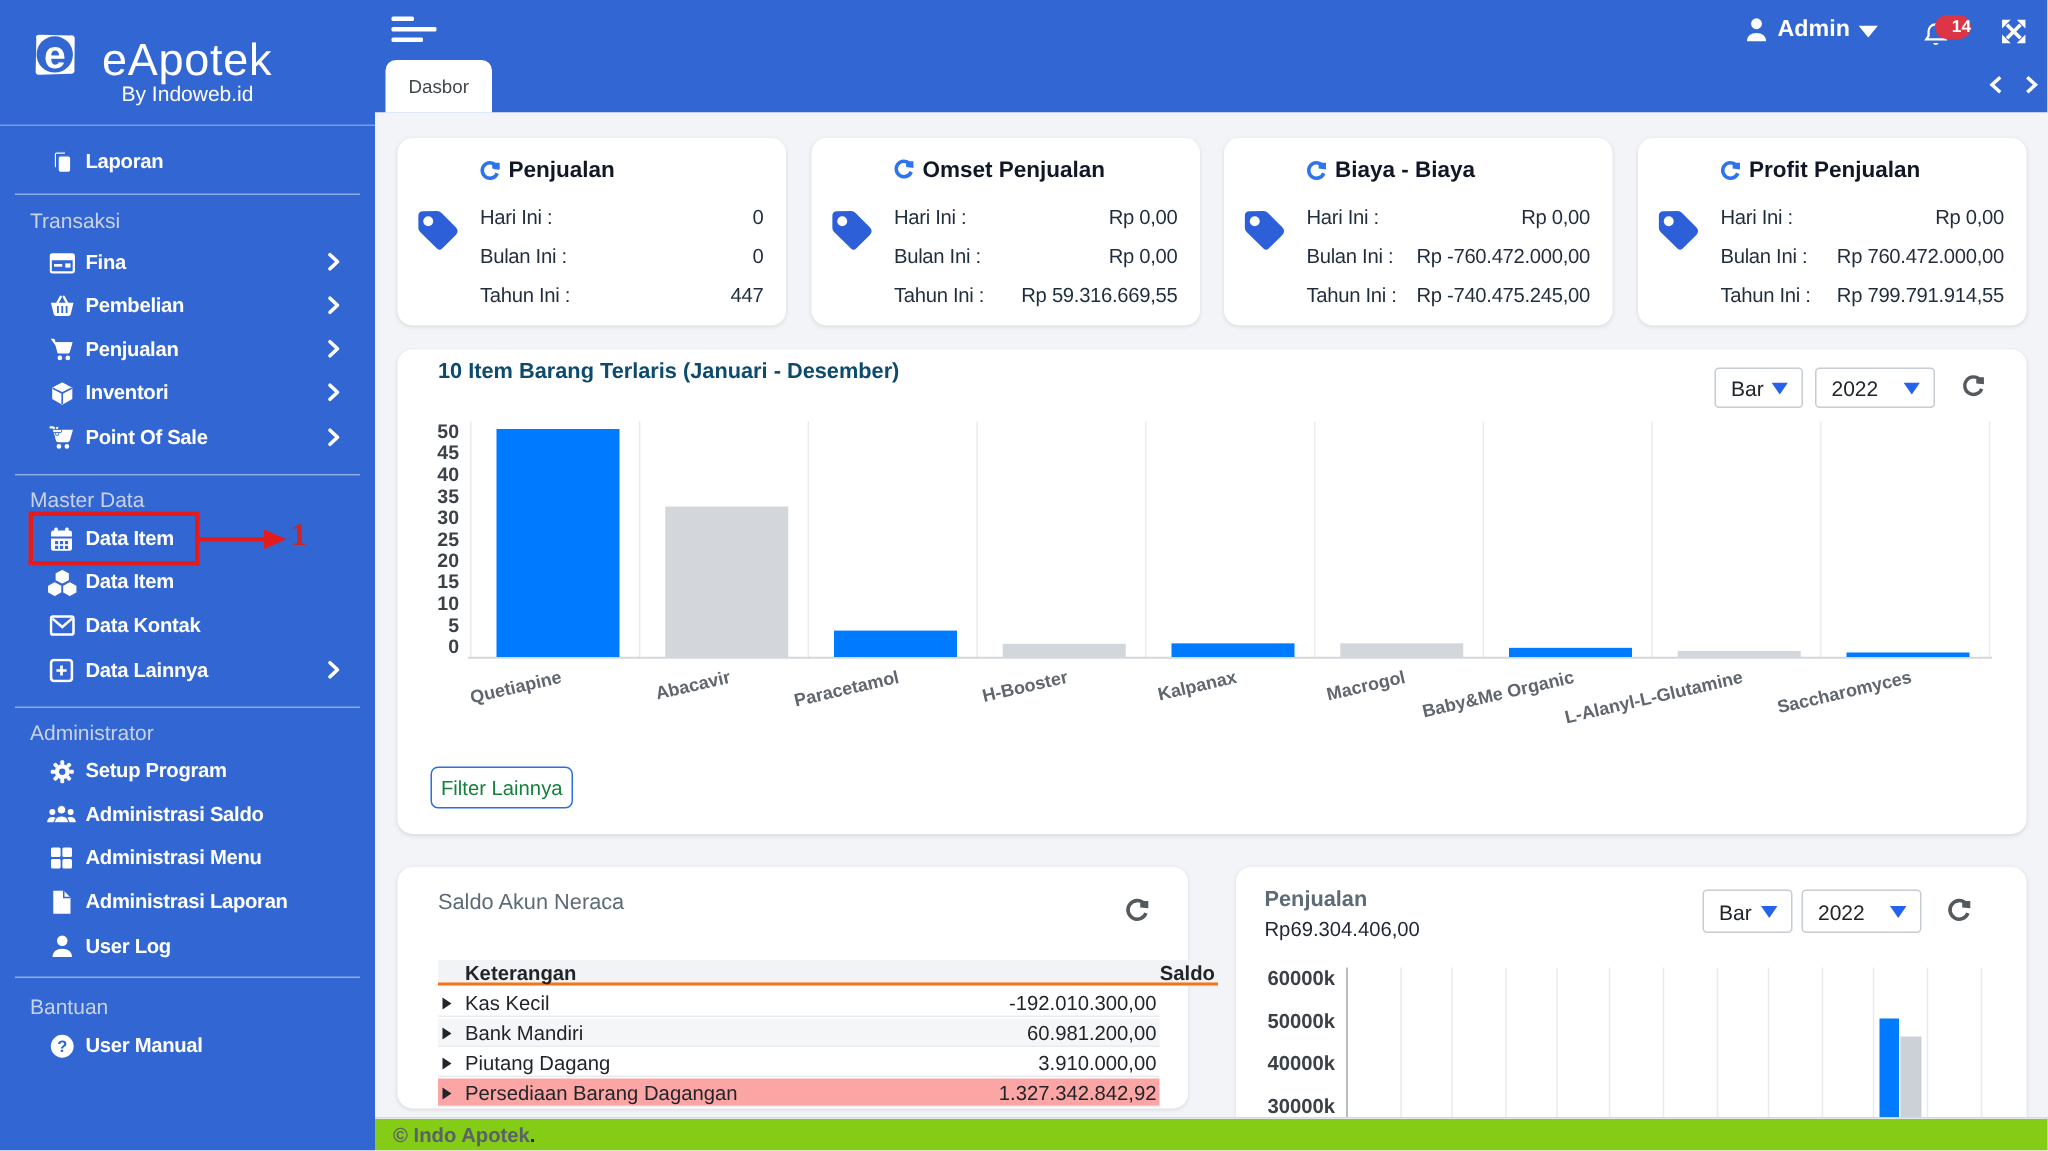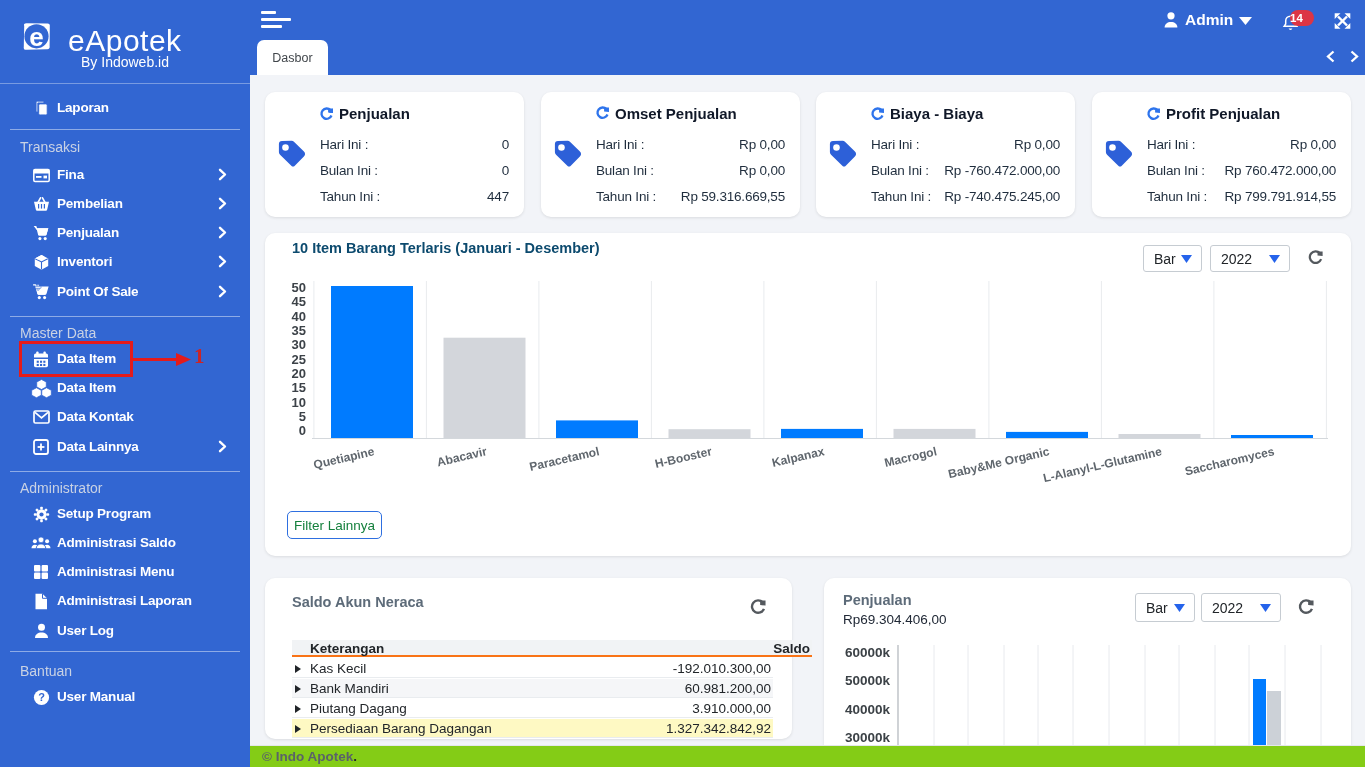--- a/index.html
+++ b/index.html
@@ -44,21 +44,21 @@
     <path d="M0.5 14.6c0-3.4 2.7-5.2 6-5.2s6 1.8 6 5.2z" fill="#fff"></path>
   </svg>
 <div class="abs" style="left:1185px;top:11px;color:#fff;font-size:15.5px;font-weight:700;height:18px;line-height:18px">Admin</div>
 <svg class="abs" style="left:1239px;top:17px" width="13" height="8" viewBox="0 0 13 8">
     <polygon points="0,0 13,0 6.5,8" fill="#fff"></polygon>
   </svg>
 <svg class="abs" style="left:1282px;top:14px" width="17" height="18" viewBox="0 0 17 18">
     <path d="M8.5 2.2c-3 0-4.8 2.2-4.8 4.8v3l-1.5 2.2h12.6l-1.5-2.2v-3c0-2.6-1.8-4.8-4.8-4.8z" fill="none" stroke="#fff" stroke-width="1.5"></path>
     <path d="M6.6 14.6a2 2 0 0 0 3.8 0z" fill="#fff"></path>
   </svg>
-<div class="abs" style="left:1290px;top:10px;width:24px;height:16px;border-radius:8px;background:#dc3545;color:#fff;font-size:11.5px;font-weight:700;text-align:left;line-height:16px;z-index:3">14</div>
+<div class="abs" style="left:1290px;top:10px;width:24px;height:16px;border-radius:8px;background:#dc3545;color:#fff;font-size:11.5px;font-weight:700;text-align:right;line-height:16px;z-index:3">14</div>
 <svg class="abs" style="left:1333px;top:12px" width="19" height="18" viewBox="0 0 18 18">
     <g stroke="#fff" stroke-width="2.4">
       <line x1="4.5" y1="4.5" x2="13.5" y2="13.5"></line>
       <line x1="13.5" y1="4.5" x2="4.5" y2="13.5"></line>
     </g>
     <g fill="#fff">
       <polygon points="1.2,1.2 7,1.2 1.2,7"></polygon>
       <polygon points="16.8,1.2 16.8,7 11,1.2"></polygon>
       <polygon points="1.2,16.8 1.2,11 7,16.8"></polygon>
       <polygon points="16.8,16.8 11,16.8 16.8,11"></polygon>
@@ -452,21 +452,21 @@
       <text x="560.0" y="222" text-anchor="end" font-size="12" font-weight="bold" fill="#5f666d" transform="rotate(-13 560.0 222)">Kalpanax</text>
       <text x="672.5" y="222" text-anchor="end" font-size="12" font-weight="bold" fill="#5f666d" transform="rotate(-13 672.5 222)">Macrogol</text>
       <text x="785.0" y="222" text-anchor="end" font-size="12" font-weight="bold" fill="#5f666d" transform="rotate(-13 785.0 222)">Baby&amp;Me Organic</text>
       <text x="897.5" y="222" text-anchor="end" font-size="12" font-weight="bold" fill="#5f666d" transform="rotate(-13 897.5 222)">L-Alanyl-L-Glutamine</text>
       <text x="1010.0" y="222" text-anchor="end" font-size="12" font-weight="bold" fill="#5f666d" transform="rotate(-13 1010.0 222)">Saccharomyces</text>
     </svg>
  <div style="position:absolute;left:22px;top:278px;width:95px;height:28px;border:1px solid #2e6fe0;border-radius:5px;font-size:13.5px;color:#15803d;display:flex;align-items:center;justify-content:center">Filter Lainnya</div>
 </div>
 
 <div class="card" style="left:265px;top:578px;width:527px;height:161px">
- <div style="position:absolute;left:27px;top:16px;font-size:14.5px;font-weight:700;color:#5d6b79">Saldo Akun Neraca</div>
+ <div style="position:absolute;left:27px;top:16px;font-size:14.5px;font-weight:400;color:#5d6b79">Saldo Akun Neraca</div>
  <svg style="position:absolute;left:484px;top:20px" width="18" height="18" viewBox="0 0 16 16">
       <path d="M13.3 9.6 A 5.5 5.5 0 1 1 12.2 3.9" fill="none" stroke="#54595e" stroke-width="2.1"></path>
       <polygon points="9.9,2.3 14.7,2.3 14.7,6.7 9.9,6.2" fill="#54595e"></polygon>
     </svg>
  <div style="position:absolute;left:27px;top:62px;width:520px;height:17px;background:#f1f3f5;border-bottom:2px solid #f97316">
    <span style="position:absolute;left:18px;top:0;font-size:13.5px;font-weight:700;color:#212529;line-height:17px">Keterangan</span>
    <span style="position:absolute;right:2px;top:0;font-size:13.5px;font-weight:700;color:#212529;line-height:17px">Saldo</span>
  </div>
  <div class="trow" style="position:absolute;left:27px;top:81px;width:481px;height:19px">
    <span class="tri"></span>
@@ -476,21 +476,21 @@
  <div class="trow" style="position:absolute;left:27px;top:101px;width:481px;height:19px;background:#f5f6f8">
    <span class="tri"></span>
       <span class="tn">Bank Mandiri</span>
       <span class="tv">60.981.200,00</span>
     </div>
  <div class="trow" style="position:absolute;left:27px;top:121px;width:481px;height:19px">
    <span class="tri"></span>
       <span class="tn">Piutang Dagang</span>
       <span class="tv">3.910.000,00</span>
     </div>
- <div class="trow" style="position:absolute;left:27px;top:141px;width:481px;height:19px;background:#fef9c3">
+ <div class="trow" style="position:absolute;left:27px;top:141px;width:481px;height:19px;background:#fca5a5">
    <span class="tri"></span>
       <span class="tn">Persediaan Barang Dagangan</span>
       <span class="tv">1.327.342.842,92</span>
     </div>
 </div>
 
 <div class="card" style="left:824px;top:578px;width:527px;height:167px;border-radius:10px 10px 0 0;overflow:hidden;box-shadow:0 1px 3px rgba(0,0,0,0.10)">
  <div style="position:absolute;left:19px;top:14px;font-size:14.5px;font-weight:700;color:#5d6b79">Penjualan</div>
  <div style="position:absolute;left:19px;top:34px;font-size:13.5px;color:#212936">Rp69.304.406,00</div>
  <div class="sel" style="left:311px;top:15px;width:60px;height:29px">

